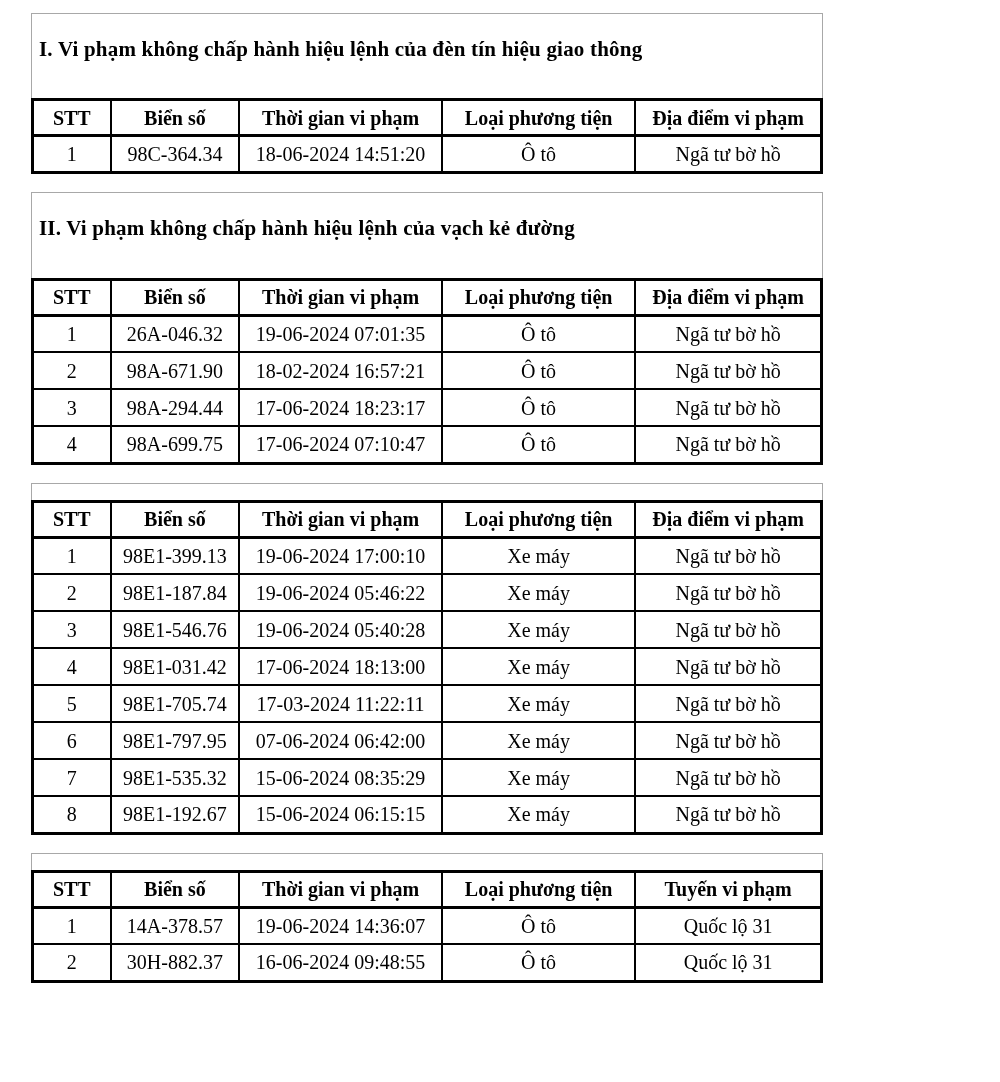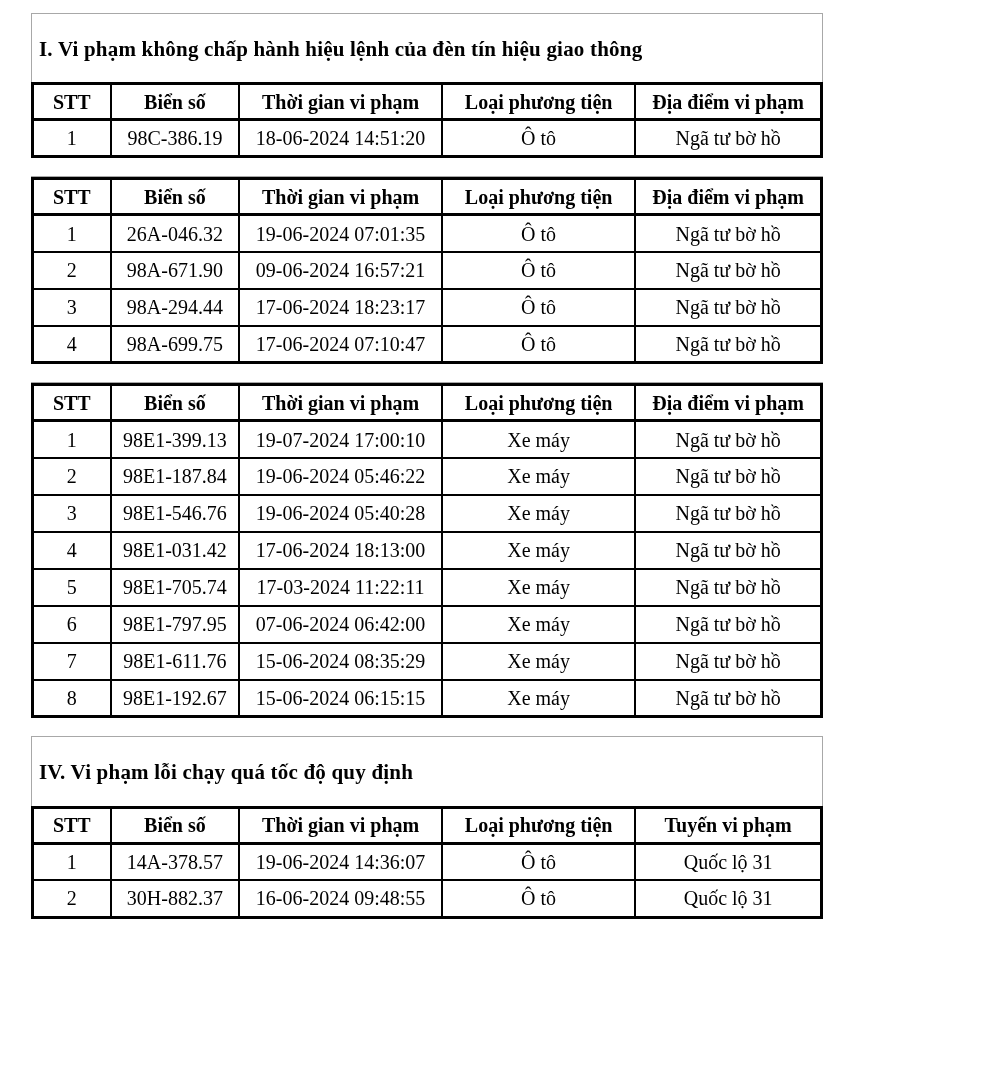--- a/index.html
+++ b/index.html
@@ -25,21 +25,21 @@
   .section-title {
     font-size: 21px;
     font-weight: bold;
     line-height: 1.25;
     padding: 22px 7px 20px 7px;
     letter-spacing: 0.2px;
   }
   table.violation-table {
     border-collapse: collapse;
     width: calc(100% + 2px);
-    margin: 0 -1px -1px -1px;
+    margin: 16px -1px -1px -1px;
     table-layout: fixed;
     border: 3px solid #000000;
   }
   table.violation-table th,
   table.violation-table td {
     border: 2px solid #000000;
     text-align: center;
     vertical-align: middle;
     font-size: 20px;
     line-height: 1.1;
@@ -76,29 +76,30 @@
             <th>STT</th>
             <th>Biển số</th>
             <th>Thời gian vi phạm</th>
             <th>Loại phương tiện</th>
             <th>Địa điểm vi phạm</th>
           </tr>
         </thead>
         <tbody>
           <tr>
             <td>1</td>
-            <td>98C-386.19</td>
+            <td>98C-364.34</td>
             <td>18-06-2024 14:51:20</td>
             <td>Ô tô</td>
             <td>Ngã tư bờ hồ</td>
           </tr>
         </tbody>
       </table>
     </section>
     <section class="violation-section">
+      <div class="section-title">II. Vi phạm không chấp hành hiệu lệnh của vạch kẻ đường</div>
       <table class="violation-table">
         <colgroup>
           <col style="width: 9.9%;">
           <col style="width: 16.3%;">
           <col style="width: 25.7%;">
           <col style="width: 24.5%;">
           <col style="width: 23.6%;">
         </colgroup>
         <thead>
           <tr>
@@ -113,21 +114,21 @@
           <tr>
             <td>1</td>
             <td>26A-046.32</td>
             <td>19-06-2024 07:01:35</td>
             <td>Ô tô</td>
             <td>Ngã tư bờ hồ</td>
           </tr>
           <tr>
             <td>2</td>
             <td>98A-671.90</td>
-            <td>09-06-2024 16:57:21</td>
+            <td>18-02-2024 16:57:21</td>
             <td>Ô tô</td>
             <td>Ngã tư bờ hồ</td>
           </tr>
           <tr>
             <td>3</td>
             <td>98A-294.44</td>
             <td>17-06-2024 18:23:17</td>
             <td>Ô tô</td>
             <td>Ngã tư bờ hồ</td>
           </tr>
@@ -156,21 +157,21 @@
             <th>Biển số</th>
             <th>Thời gian vi phạm</th>
             <th>Loại phương tiện</th>
             <th>Địa điểm vi phạm</th>
           </tr>
         </thead>
         <tbody>
           <tr>
             <td>1</td>
             <td>98E1-399.13</td>
-            <td>19-07-2024 17:00:10</td>
+            <td>19-06-2024 17:00:10</td>
             <td>Xe máy</td>
             <td>Ngã tư bờ hồ</td>
           </tr>
           <tr>
             <td>2</td>
             <td>98E1-187.84</td>
             <td>19-06-2024 05:46:22</td>
             <td>Xe máy</td>
             <td>Ngã tư bờ hồ</td>
           </tr>
@@ -197,37 +198,36 @@
           </tr>
           <tr>
             <td>6</td>
             <td>98E1-797.95</td>
             <td>07-06-2024 06:42:00</td>
             <td>Xe máy</td>
             <td>Ngã tư bờ hồ</td>
           </tr>
           <tr>
             <td>7</td>
-            <td>98E1-611.76</td>
+            <td>98E1-535.32</td>
             <td>15-06-2024 08:35:29</td>
             <td>Xe máy</td>
             <td>Ngã tư bờ hồ</td>
           </tr>
           <tr>
             <td>8</td>
             <td>98E1-192.67</td>
             <td>15-06-2024 06:15:15</td>
             <td>Xe máy</td>
             <td>Ngã tư bờ hồ</td>
           </tr>
         </tbody>
       </table>
     </section>
     <section class="violation-section">
-      <div class="section-title">IV. Vi phạm lỗi chạy quá tốc độ quy định</div>
       <table class="violation-table">
         <colgroup>
           <col style="width: 9.9%;">
           <col style="width: 16.3%;">
           <col style="width: 25.7%;">
           <col style="width: 24.5%;">
           <col style="width: 23.6%;">
         </colgroup>
         <thead>
           <tr>

